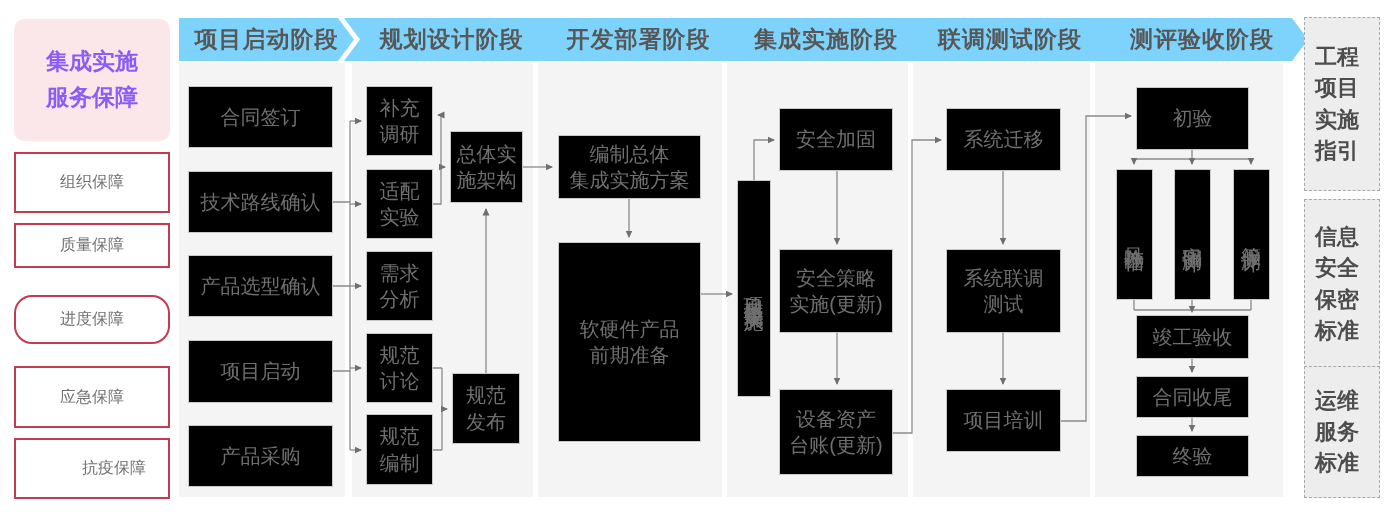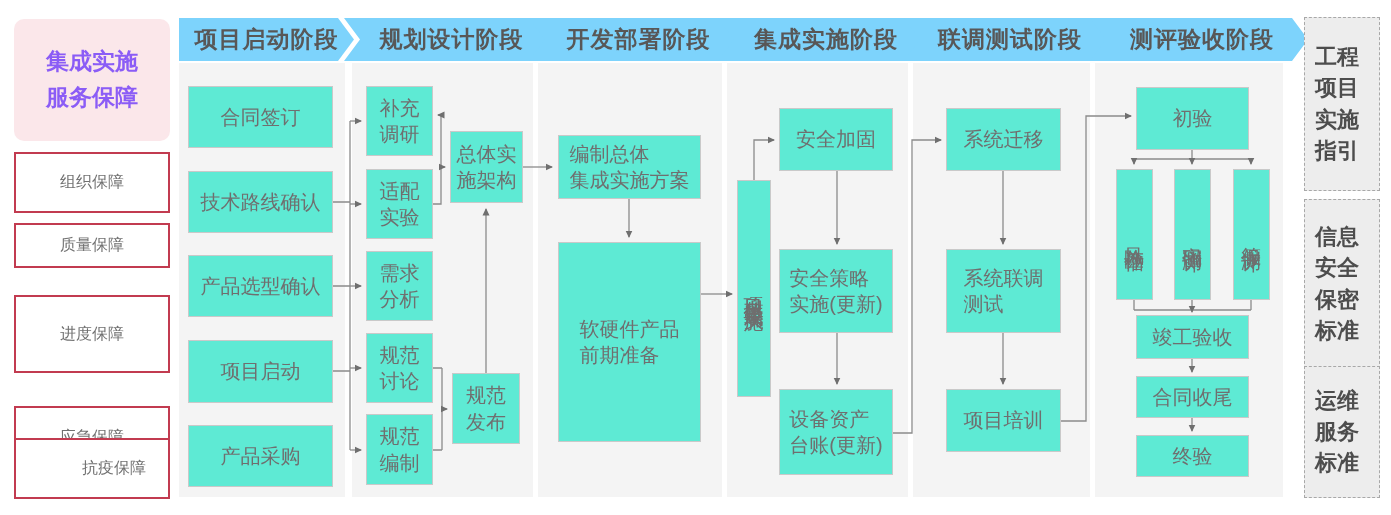--- a/index.html
+++ b/index.html
@@ -10,22 +10,22 @@
   .panel{position:absolute;top:63px;height:434px;background:#f4f4f4;z-index:0;}
 
   
   .phase-header{position:absolute;top:18px;height:43px;background:#7dd3fc;
     color:#585757;font-weight:bold;font-size:23px;letter-spacing:1px;
     display:flex;align-items:center;justify-content:center;z-index:1;}
   .ph-first{clip-path:polygon(0 0,calc(100% - 16px) 0,100% 50%,calc(100% - 16px) 100%,0 100%);}
   .ph-next{clip-path:polygon(0 0,calc(100% - 16px) 0,100% 50%,calc(100% - 16px) 100%,0 100%,16px 50%);padding-left:10px;}
 
   
-  .fbox{position:absolute;background:#5eead4;border:1px solid #c9c9c9;
-    color:#6f6f6f;font-size:20px;line-height:1.32;
+  .fbox{position:absolute;background:#000000;border:1px solid #c9c9c9;
+    color:#6f6f6f;font-size:20px;line-height:1.32;text-align:center;
     display:flex;align-items:center;justify-content:center;
     white-space:pre-line;z-index:2;box-sizing:border-box;}
   .vbox{writing-mode:vertical-rl;text-orientation:upright;letter-spacing:2px;line-height:1;}
 
   
   .side-title{position:absolute;left:14px;top:19px;width:156px;height:122px;
     background:#fbe7ea;border-radius:10px;color:#8b5cf6;font-size:23px;font-weight:bold;
     line-height:1.55;display:flex;align-items:center;justify-content:center;
     text-align:center;white-space:pre-line;z-index:2;}
   .side-item{position:absolute;left:14px;width:156px;height:61px;background:#ffffff;
@@ -109,22 +109,22 @@
       <path d="M1192,310 V312" marker-end="url(#ah)"></path>
       <path d="M1192,359 V372" marker-end="url(#ah)"></path>
       <path d="M1192,418 V431" marker-end="url(#ah)"></path>
     </g>
   </svg>
 
   <div class="side-title">集成实施
 服务保障</div>
   <div class="side-item" style="top:152px;">组织保障</div>
   <div class="side-item" style="top:223px;height:45px;">质量保障</div>
-  <div class="side-item" style="top:295px;height:78px;">进度保障</div>
-  <div class="side-item" style="top:366px;height:62px;margin-top:40px;">应急保障</div>
+  <div class="side-item" style="top:295px;height:49px;border-radius:18px;">进度保障</div>
+  <div class="side-item" style="top:366px;height:62px;">应急保障</div>
   <div class="side-item" style="top:438px;padding-left:44px;">抗疫保障</div>
 
   <div class="fbox" style="left:188px;top:86px;width:145px;height:62px;">合同签订</div>
   <div class="fbox" style="left:188px;top:171px;width:145px;height:62px;">技术路线确认</div>
   <div class="fbox" style="left:188px;top:255px;width:145px;height:62px;">产品选型确认</div>
   <div class="fbox" style="left:188px;top:340px;width:145px;height:63px;">项目启动</div>
   <div class="fbox" style="left:188px;top:425px;width:145px;height:62px;">产品采购</div>
 
   <div class="fbox" style="left:366px;top:86px;width:67px;height:70px;">补充
 调研</div>

